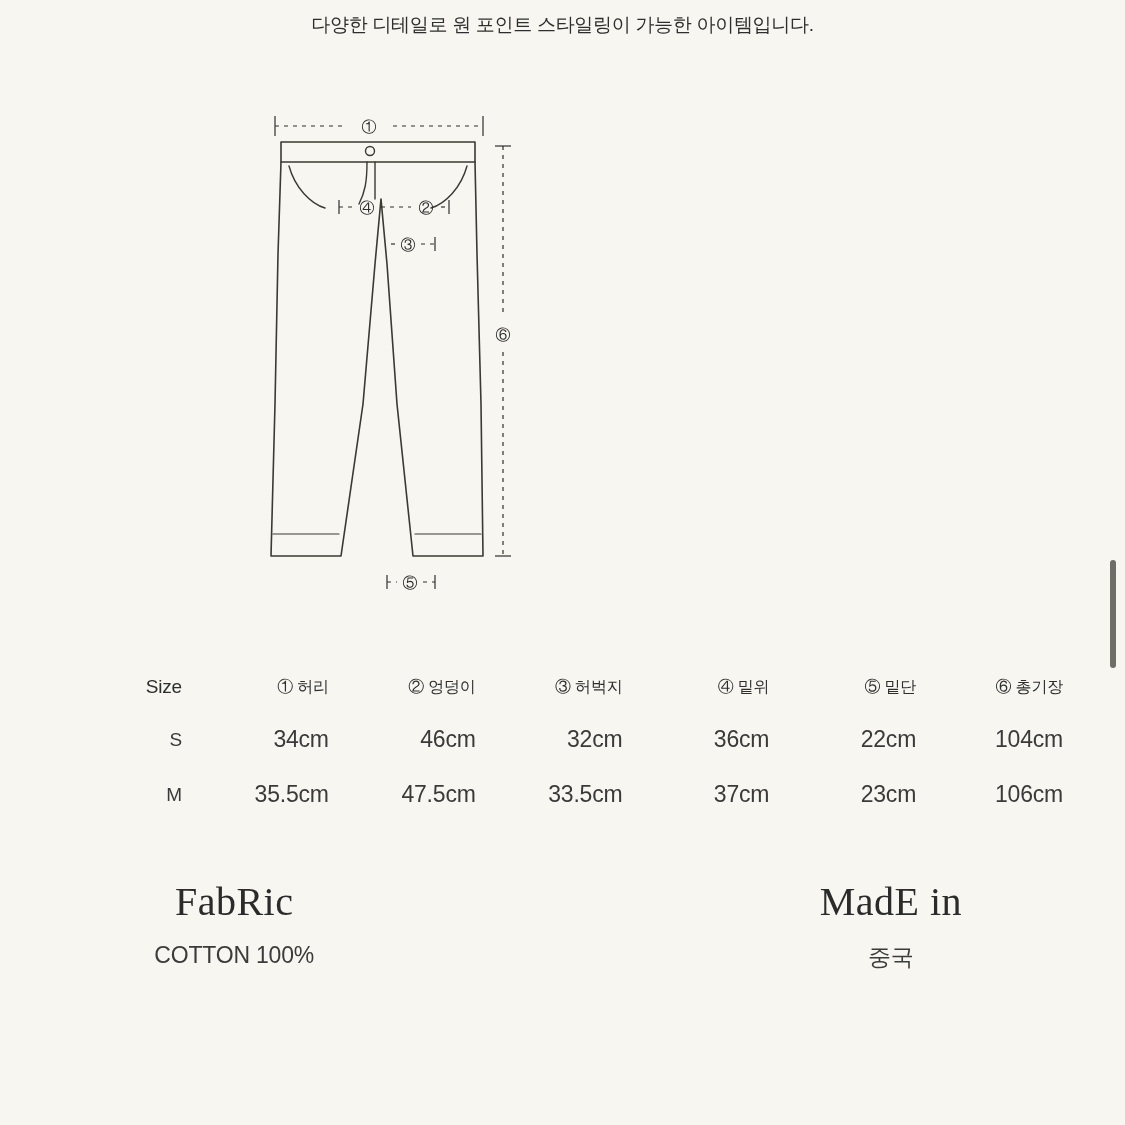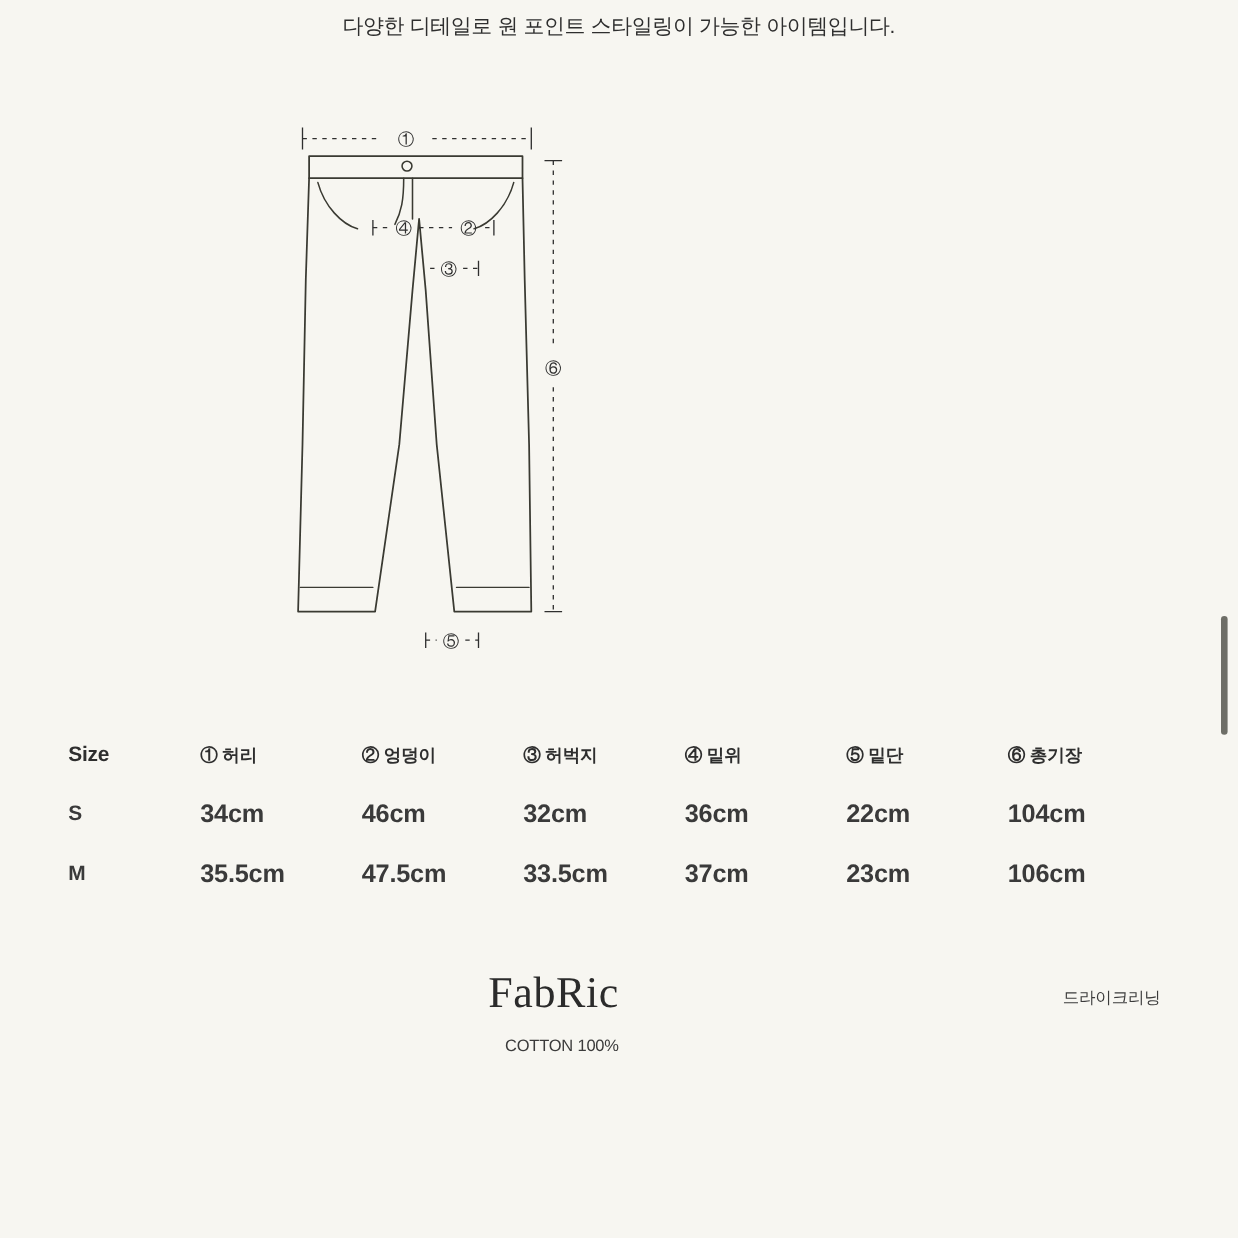--- a/index.html
+++ b/index.html
@@ -51,22 +51,22 @@
     margin-top: 18px;
     padding: 0 62px;
   }
   table.size-table {
     width: 100%;
     border-collapse: collapse;
     table-layout: fixed;
   }
   table.size-table th,
   table.size-table td {
-    text-align: left;
-    font-weight: bold;
+    text-align: right;
+    font-weight: normal;
     font-size: 20px;
     color: #333;
     padding: 14px 0;
     letter-spacing: -0.2px;
   }
   table.size-table th {
     font-size: 16px;
     color: #2e2e2e;
   }
   table.size-table th:first-child,
@@ -80,32 +80,32 @@
   }
 
   
   .info-row {
     display: flex;
     margin-top: 58px;
     padding: 0 70px;
   }
   .info-col {
     flex: 1;
-    text-align: right;
+    text-align: center;
   }
   .info-title {
     font-family: "Liberation Serif", serif;
     font-size: 40px;
     color: #2b2b2b;
     letter-spacing: 0.5px;
     line-height: 1.1;
   }
   .info-value {
     margin-top: 18px;
-    font-size: 15px;
+    font-size: 23px;
     color: #3b3b3b;
     letter-spacing: -0.2px;
   }
 
   
   .scrollbar {
     position: absolute;
     right: 9px;
     top: 560px;
     width: 6px;
@@ -237,19 +237,22 @@
       </tbody>
     </table>
   </div>
 
   <div class="info-row">
     <div class="info-col">
       <div class="info-title">FabRic</div>
       <div class="info-value">COTTON 100%</div>
     </div>
     <div class="info-col">
-      <div class="info-value">드라이크리닝</div>
     </div>
+    <div class="info-col">
+      <div class="info-title">MadE in</div>
+      <div class="info-value">중국</div>
+    </div>
   </div>
 
   <div class="scrollbar"></div>
 
 </div>
 
 </body></html>

